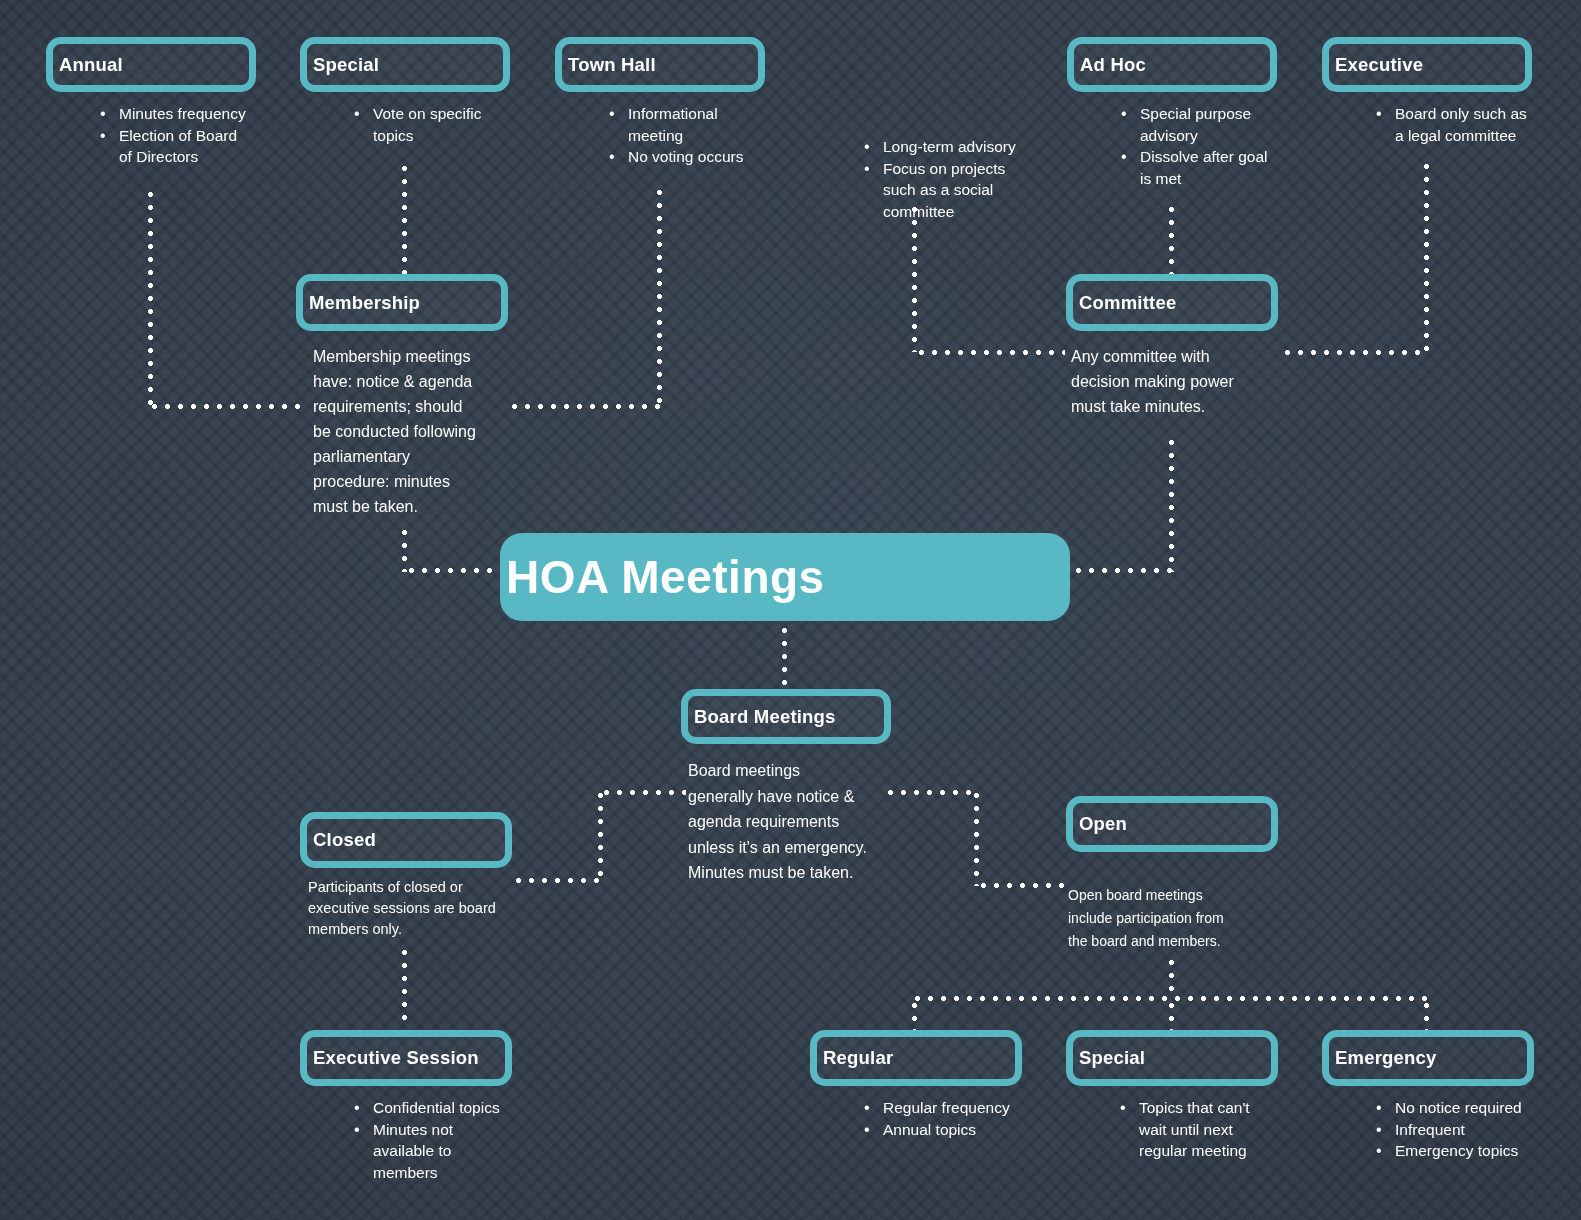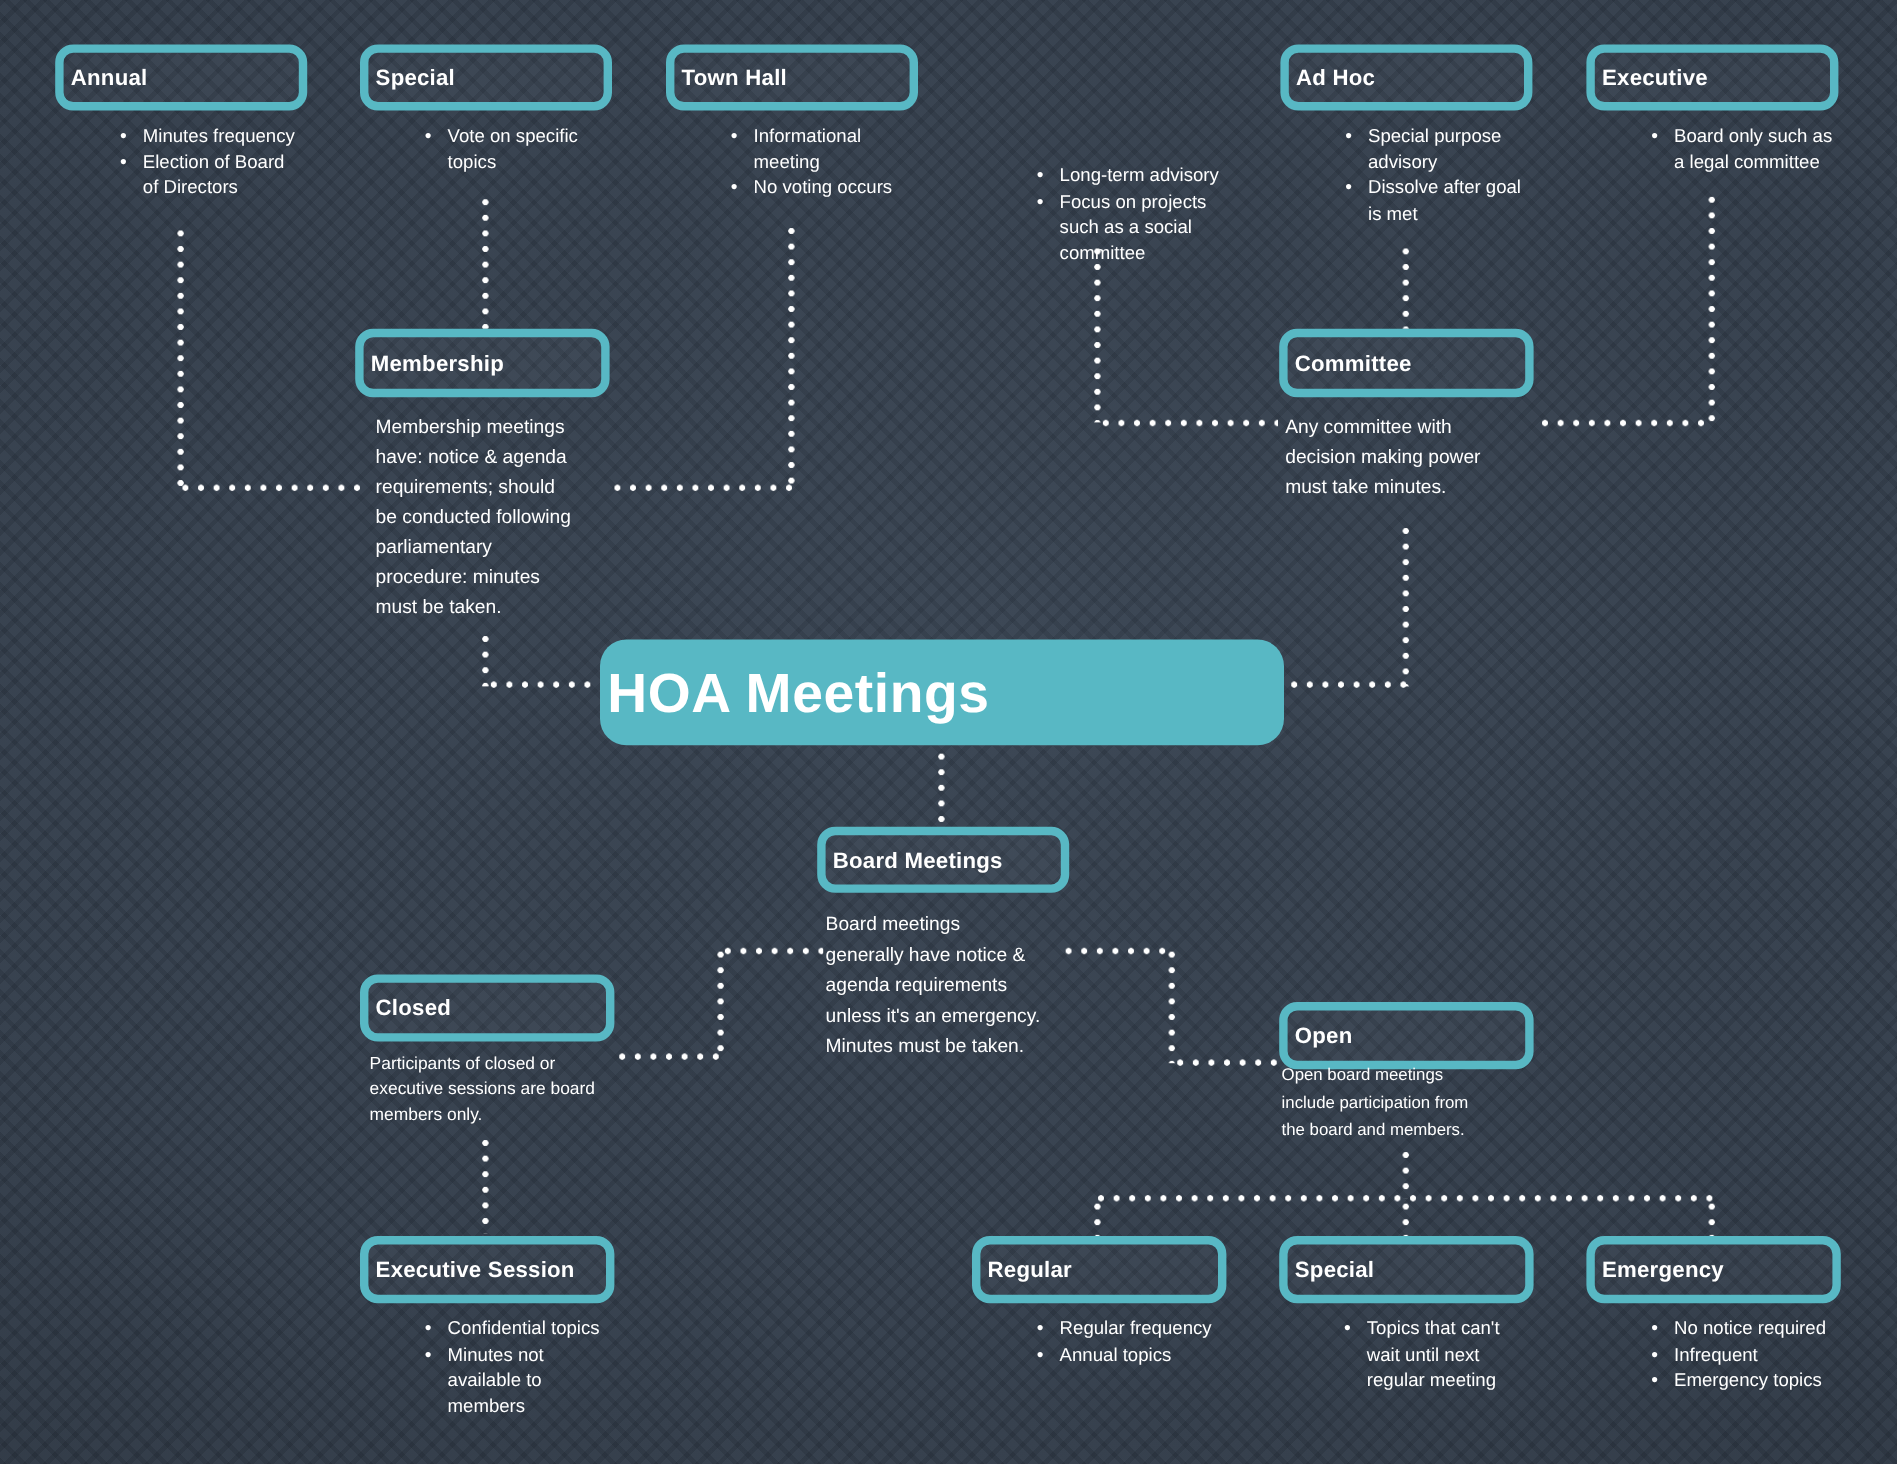--- a/index.html
+++ b/index.html
@@ -216,21 +216,21 @@
 unless it's an emergency.
 Minutes must be taken.</div>
 
   <div class="node" style="left:300px;top:812px;width:212px;height:56px;">
     <span class="node-label">Closed</span>
   </div>
   <div class="note small" style="left:308px;top:877px;width:215px;">Participants of closed or
 executive sessions are board
 members only.</div>
 
-  <div class="node" style="left:1066px;top:835px;width:212px;height:56px;">
+  <div class="node" style="left:1066px;top:796px;width:212px;height:56px;">
     <span class="node-label">Open</span>
   </div>
   <div class="note mid" style="left:1068px;top:884px;width:215px;">Open board meetings
 include participation from
 the board and members.</div>
 
   <div class="node" style="left:300px;top:1030px;width:212px;height:56px;">
     <span class="node-label">Executive Session</span>
   </div>
   <ul class="blist" style="left:343px;top:1097px;width:180px;">

